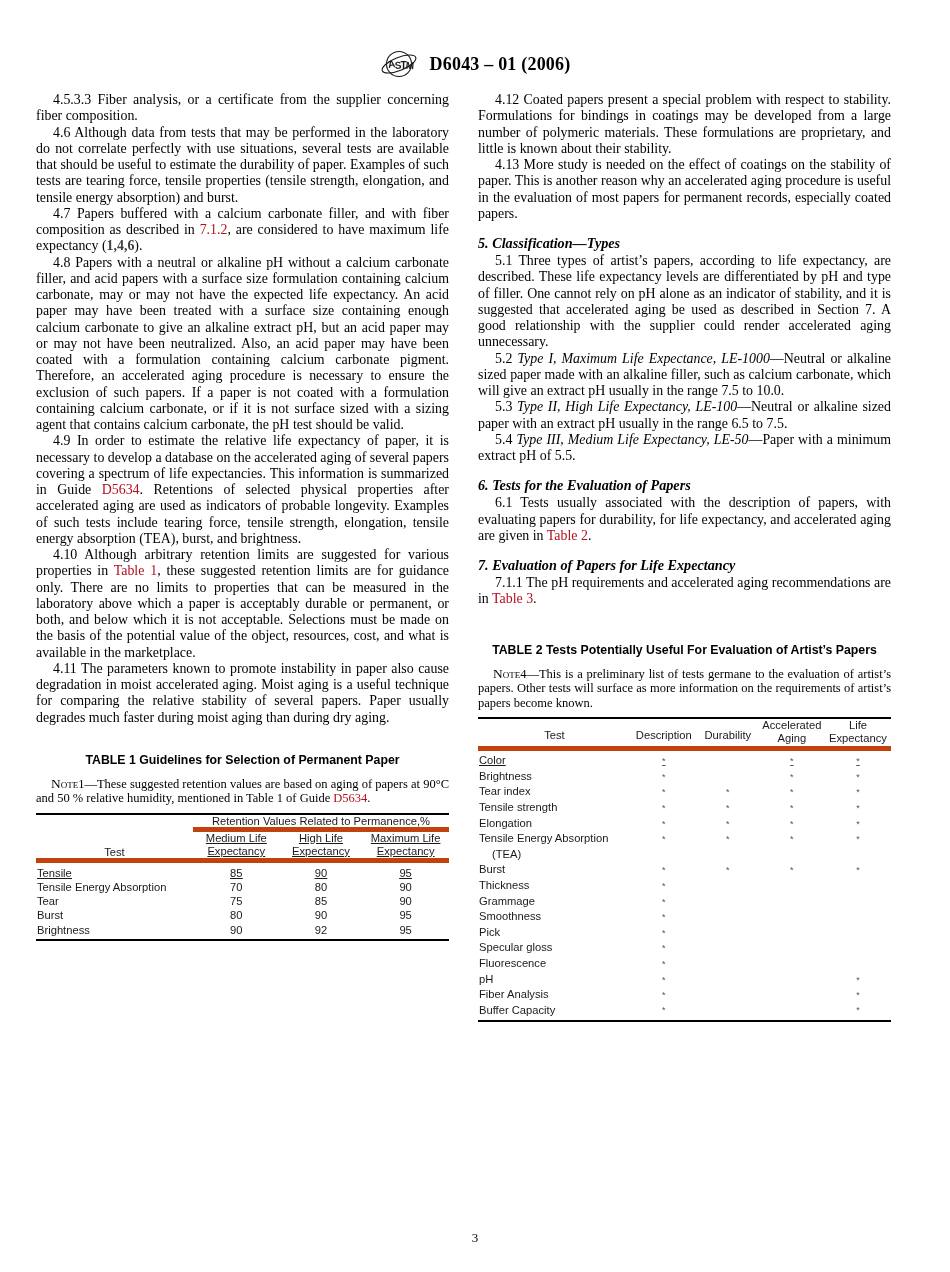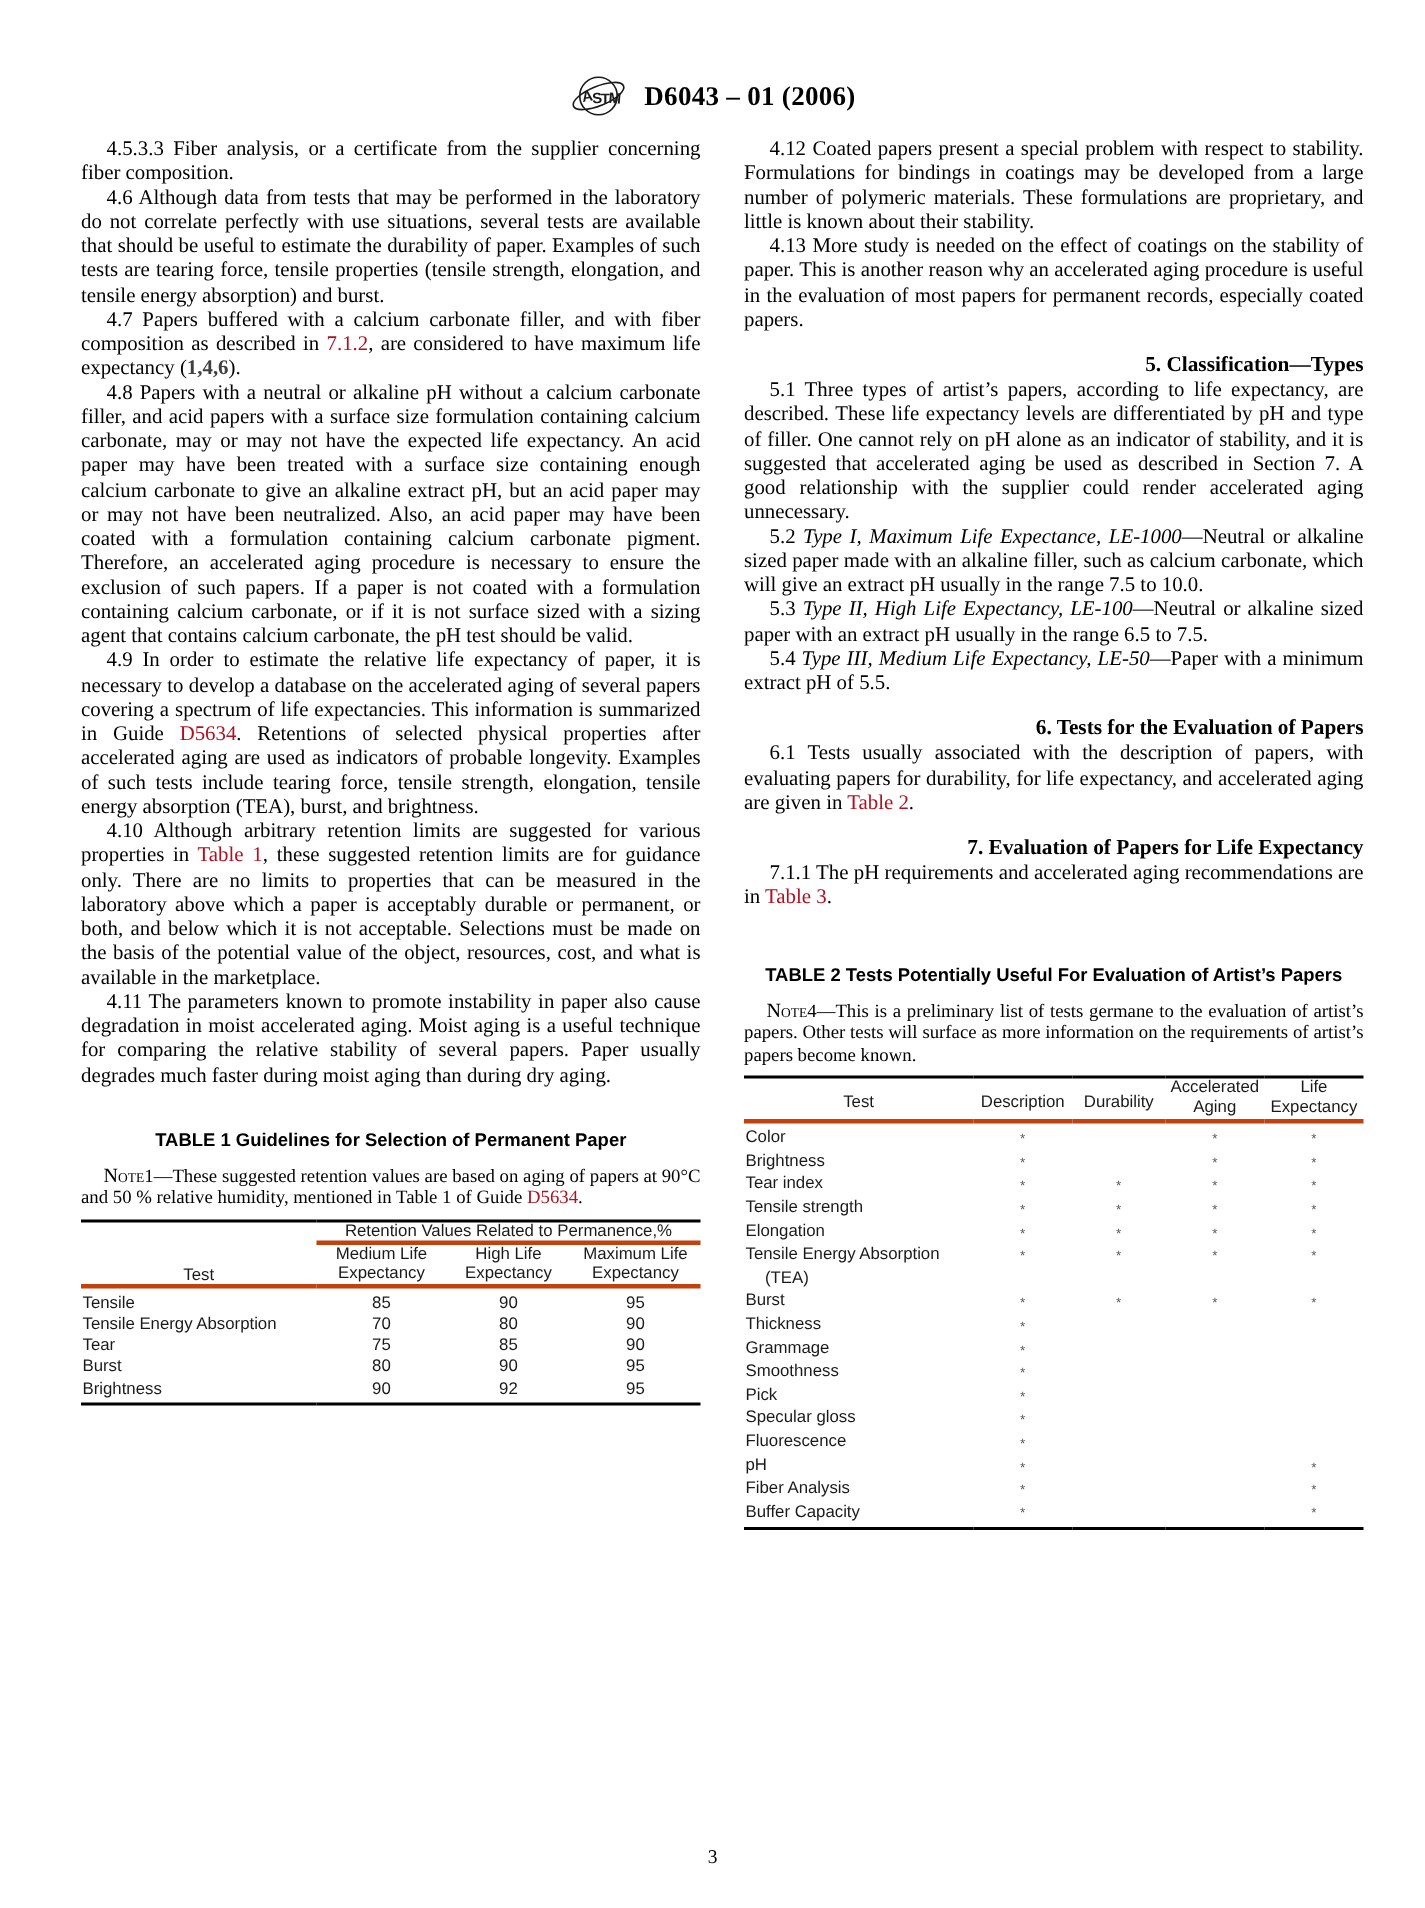--- a/index.html
+++ b/index.html
@@ -34,21 +34,21 @@
     font-family: "Liberation Serif", serif;
     font-size: 18px;
     font-weight: bold;
     letter-spacing: 0.2px;
   }
 
   
   .columns {
     position: absolute;
     top: 92px;
-    left: 54px;
+    left: 36px;
     width: 856px;
     display: flex;
     gap: 29px;
   }
   .col {
     width: 413px;
   }
 
   p.para {
     margin: 0;
@@ -57,21 +57,22 @@
     text-align: justify;
     text-justify: inter-word;
     text-indent: 17px;
     hyphens: manual;
   }
 
   h3.section-head {
     margin: 13px 0 1px 0;
     font-size: 14.2px;
     font-weight: bold;
-    text-align: right;
+    text-align: left;
+    font-style: italic;
   }
   .ital { font-style: italic; }
   .ref {
     color: #b01020;
   }
   .boldref {
     color: #404040;
     font-weight: bold;
   }
 
@@ -105,21 +106,21 @@
     font-family: "Liberation Sans", sans-serif;
     font-size: 11.2px;
     color: #1a1a1a;
   }
   table.data th, table.data td {
     padding: 0;
     font-weight: normal;
     vertical-align: bottom;
   }
   .rule-top { border-top: 2.2px solid #000; }
-  .rule-thin { border-top: 3px solid #c2410c; }
+  .rule-thin { border-top: 5px solid #c2410c; text-decoration: underline; }
   .rule-bot { border-bottom: 2.2px solid #000; }
 
   .t1-headgroup {
     text-align: center;
     padding: 2px 0 1px 0;
   }
   .t1-subhead {
     text-align: center;
     line-height: 13.2px;
     padding: 2px 0 3px 0;

